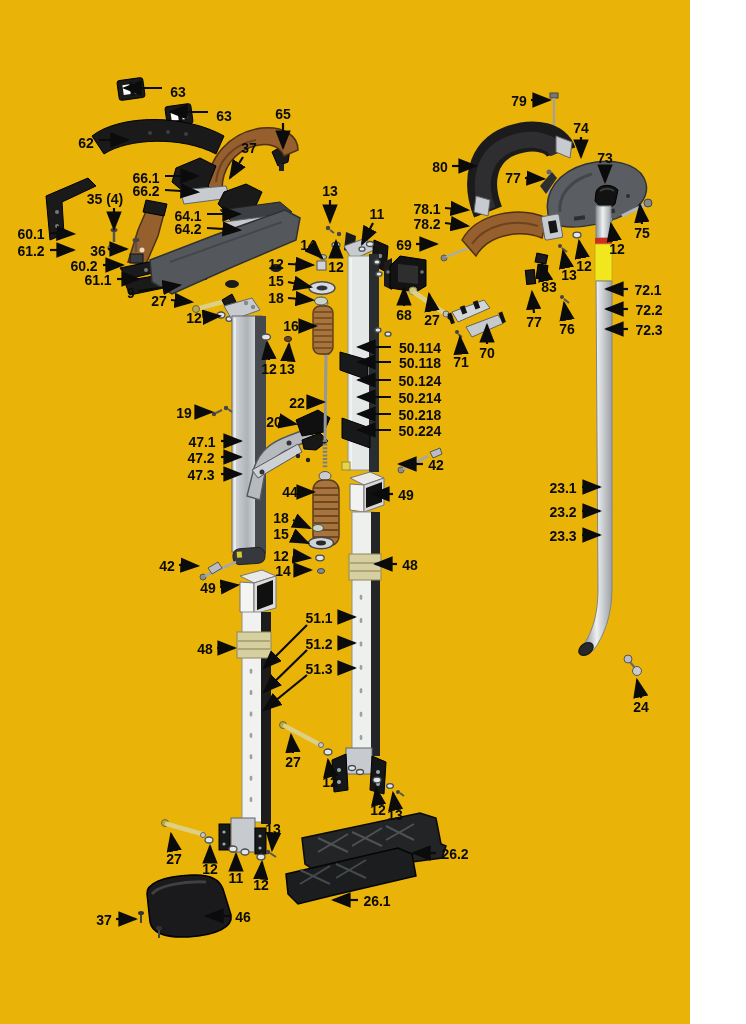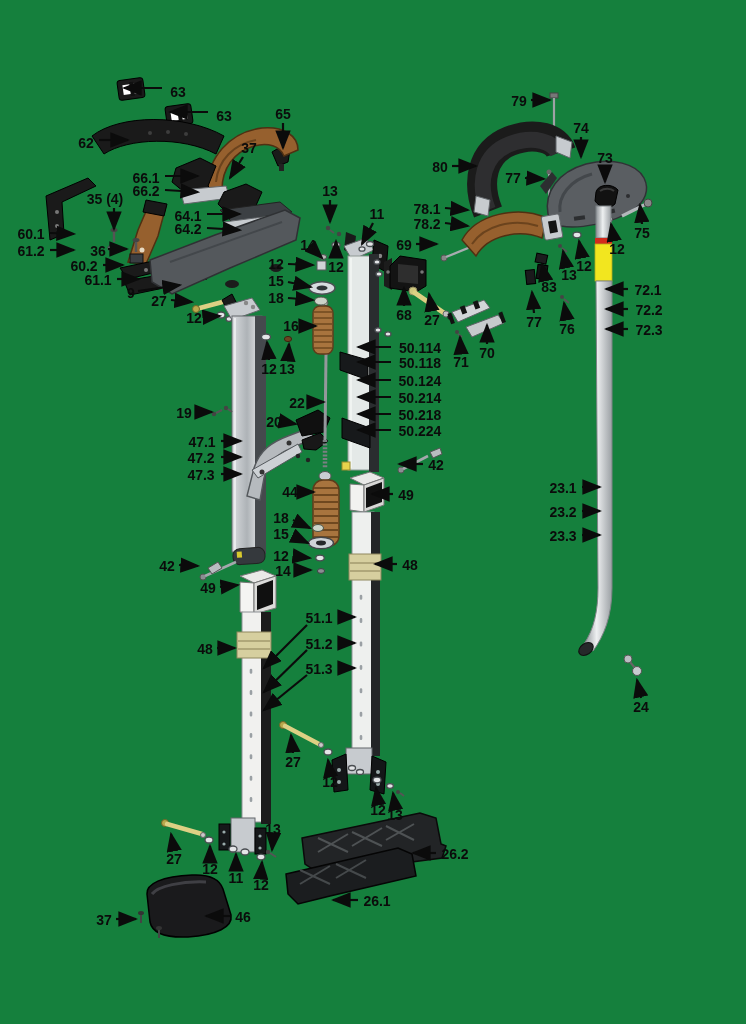--- a/index.html
+++ b/index.html
@@ -1,21 +1,21 @@
 <!DOCTYPE html>
 <html style="--ink: #0b0b0b; --leather: #96602e; --copper: #a8743e; --bolt: #ddd084; --band: #d6cf9f; --yellow: #f2e61f; --red: #d32b1d; --metal: #c7cbcf; --pblack: #1a1a1a; --deck: #54585c;"><head>
 <meta charset="utf-8">
 <style>
   :root{
     --ink:#0b0b0b; --leather:#96602e; --copper:#a8743e; --bolt:#ddd084;
     --band:#d6cf9f; --yellow:#f2e61f; --red:#d32b1d; --metal:#c7cbcf;
     --pblack:#1a1a1a; --deck:#54585c;
   }
   html,body{margin:0;padding:0;background:#ffffff;}
-  .stage{width:746px;height:1024px;position:relative;background:#15803d;overflow:hidden;}
+  .stage{width:690px;height:1024px;position:relative;background:#eab308;overflow:hidden;}
   svg{display:block;}
   .lbl{font-family:"Liberation Sans",sans-serif;font-weight:bold;font-size:14px;
        fill:var(--ink);text-anchor:middle;dominant-baseline:central;}
   .leader{stroke:var(--ink);stroke-width:2.2;fill:none;}
   .sil{fill:var(--metal);stroke:#63676b;stroke-width:1;}
   .blk{fill:var(--pblack);stroke:#000;stroke-width:1;}
   .ring{fill:#e3e5e7;stroke:#4a4e52;stroke-width:1.3;}
 </style>
 </head>
 <body>

